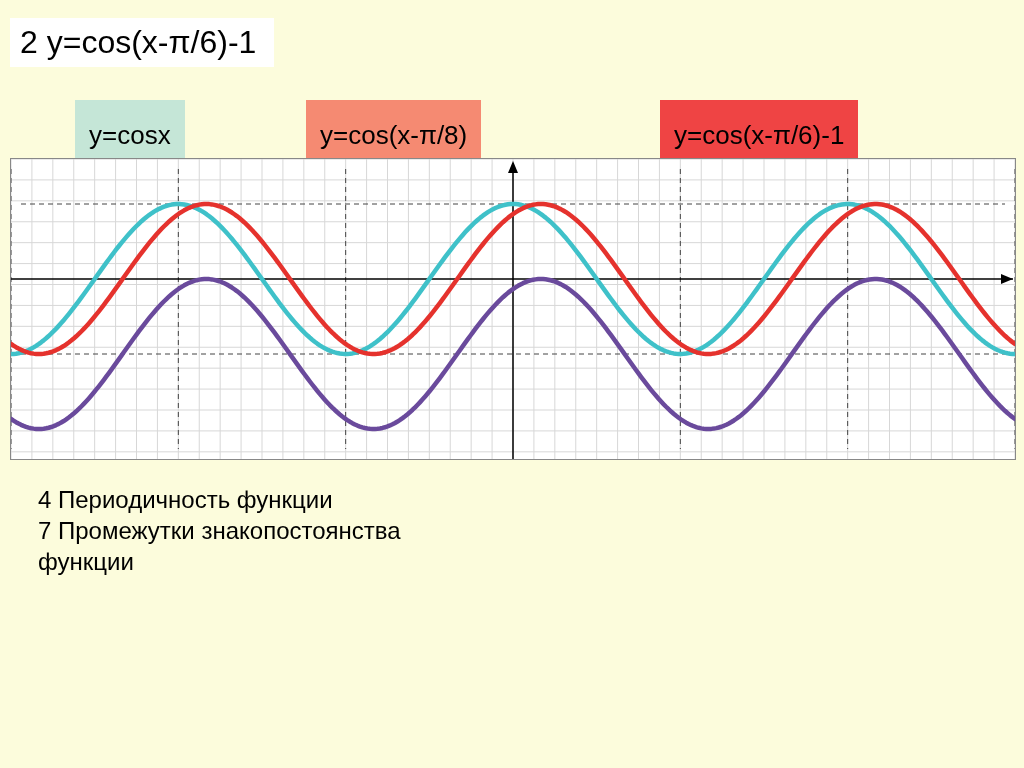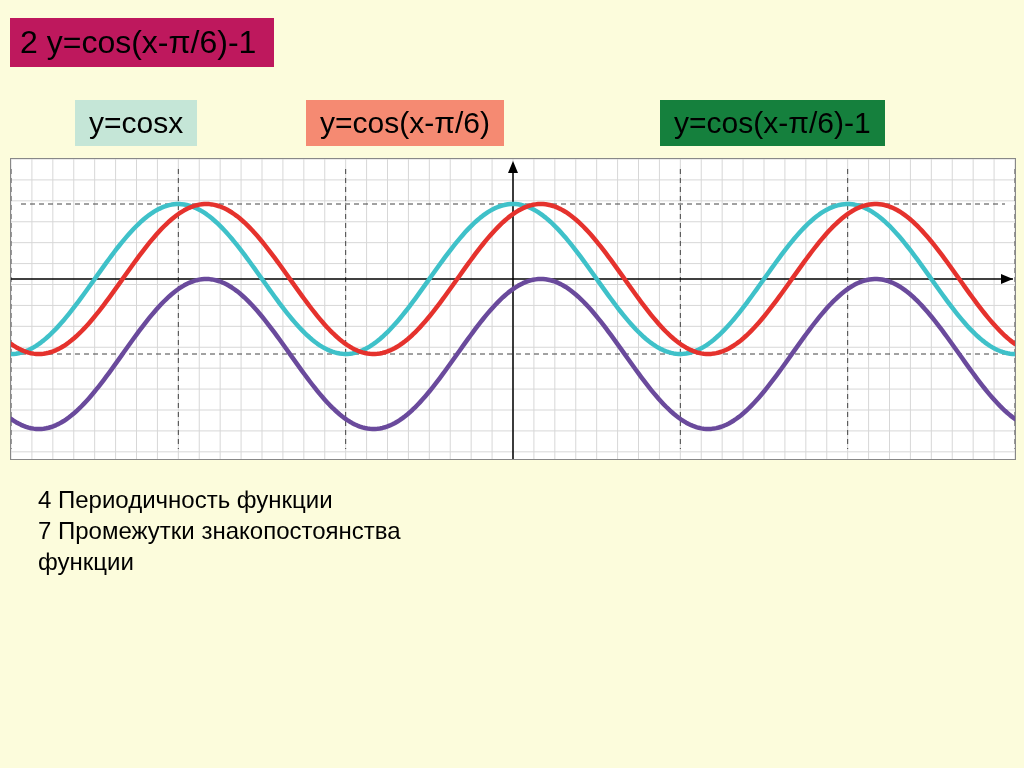--- a/index.html
+++ b/index.html
@@ -13,33 +13,33 @@
   }
   .page {
     position: relative;
     width: 1024px;
     height: 768px;
   }
   .title-box {
     position: absolute;
     left: 10px;
     top: 18px;
-    background: #be185d;
+    background: #ffffff;
     padding: 6px 18px 6px 10px;
     font-size: 32px;
   }
   .legend {
     position: absolute;
     top: 100px;
-    font-size: 30px;
-    padding: 6px 14px;
+    font-size: 26px;
+    padding: 20px 14px;
   }
   .legend.cosx   { left: 75px;  background: #c5e6d7; }
   .legend.shift  { left: 306px; background: #f58a72; }
-  .legend.final  { left: 660px; background: #15803d; }
+  .legend.final  { left: 660px; background: #ef4444; }
   .chart-wrap {
     position: absolute;
     left: 10px;
     top: 158px;
     width: 1004px;
     height: 300px;
     background: #fff;
     border: 1px solid #888;
   }
   .chart-wrap svg {
@@ -58,21 +58,21 @@
 </style>
 </head>
 <body>
 
 <div class="page">
 
   <div class="title-box">2    y=cos(x-π/6)-1</div>
 
   <div class="legend cosx">y=cosx</div>
 
-  <div class="legend shift">y=cos(x-π/6)</div>
+  <div class="legend shift">y=cos(x-π/8)</div>
 
   <div class="legend final">y=cos(x-π/6)-1</div>
 
   <div class="chart-wrap">
     <svg id="chart-svg" viewBox="0 0 1004 300" preserveAspectRatio="none">
         <line x1="0" y1="0" x2="0" y2="300" stroke="#d7d7d7" stroke-width="1"></line>
         <line x1="20.91666666666669" y1="0" x2="20.91666666666669" y2="300" stroke="#d7d7d7" stroke-width="1"></line>
         <line x1="41.83333333333338" y1="0" x2="41.83333333333338" y2="300" stroke="#d7d7d7" stroke-width="1"></line>
         <line x1="62.75000000000007" y1="0" x2="62.75000000000007" y2="300" stroke="#d7d7d7" stroke-width="1"></line>
         <line x1="83.66666666666676" y1="0" x2="83.66666666666676" y2="300" stroke="#d7d7d7" stroke-width="1"></line>

